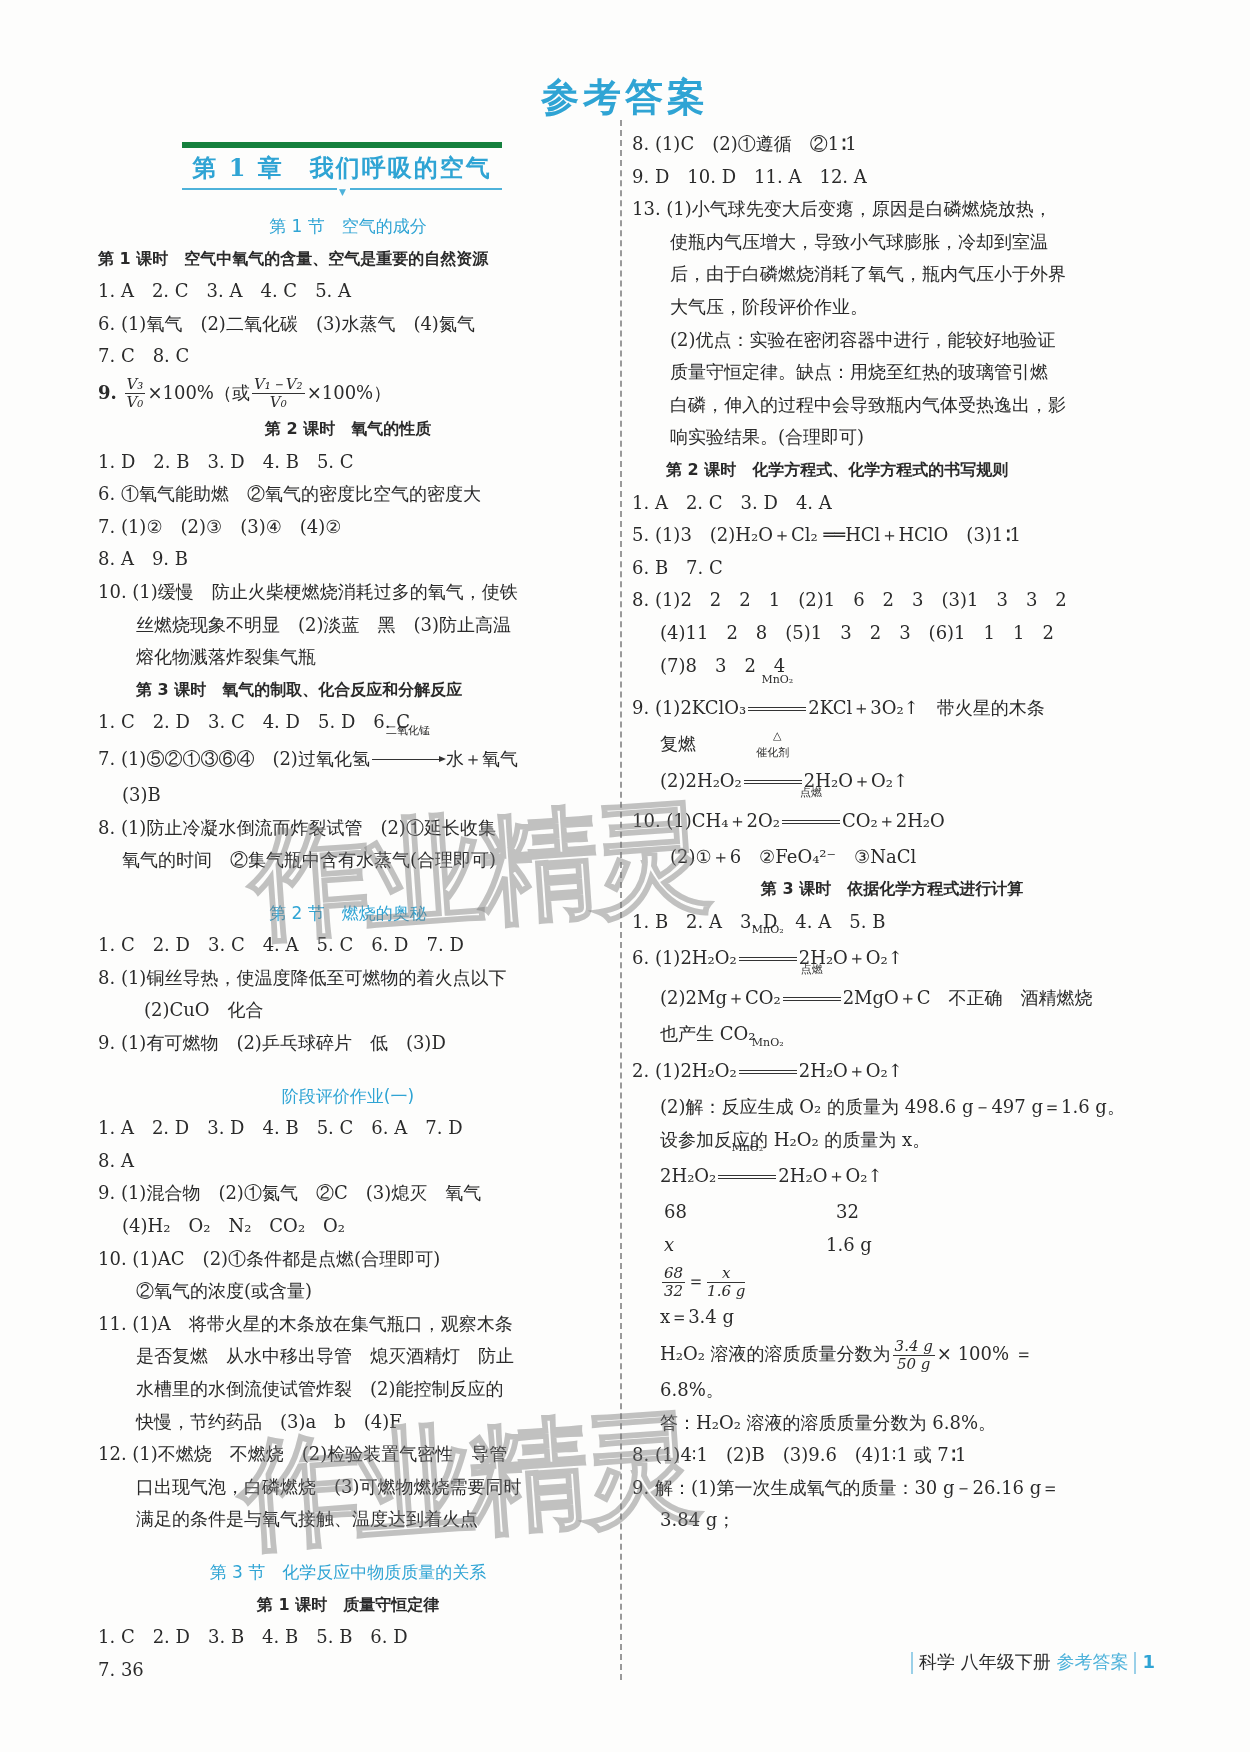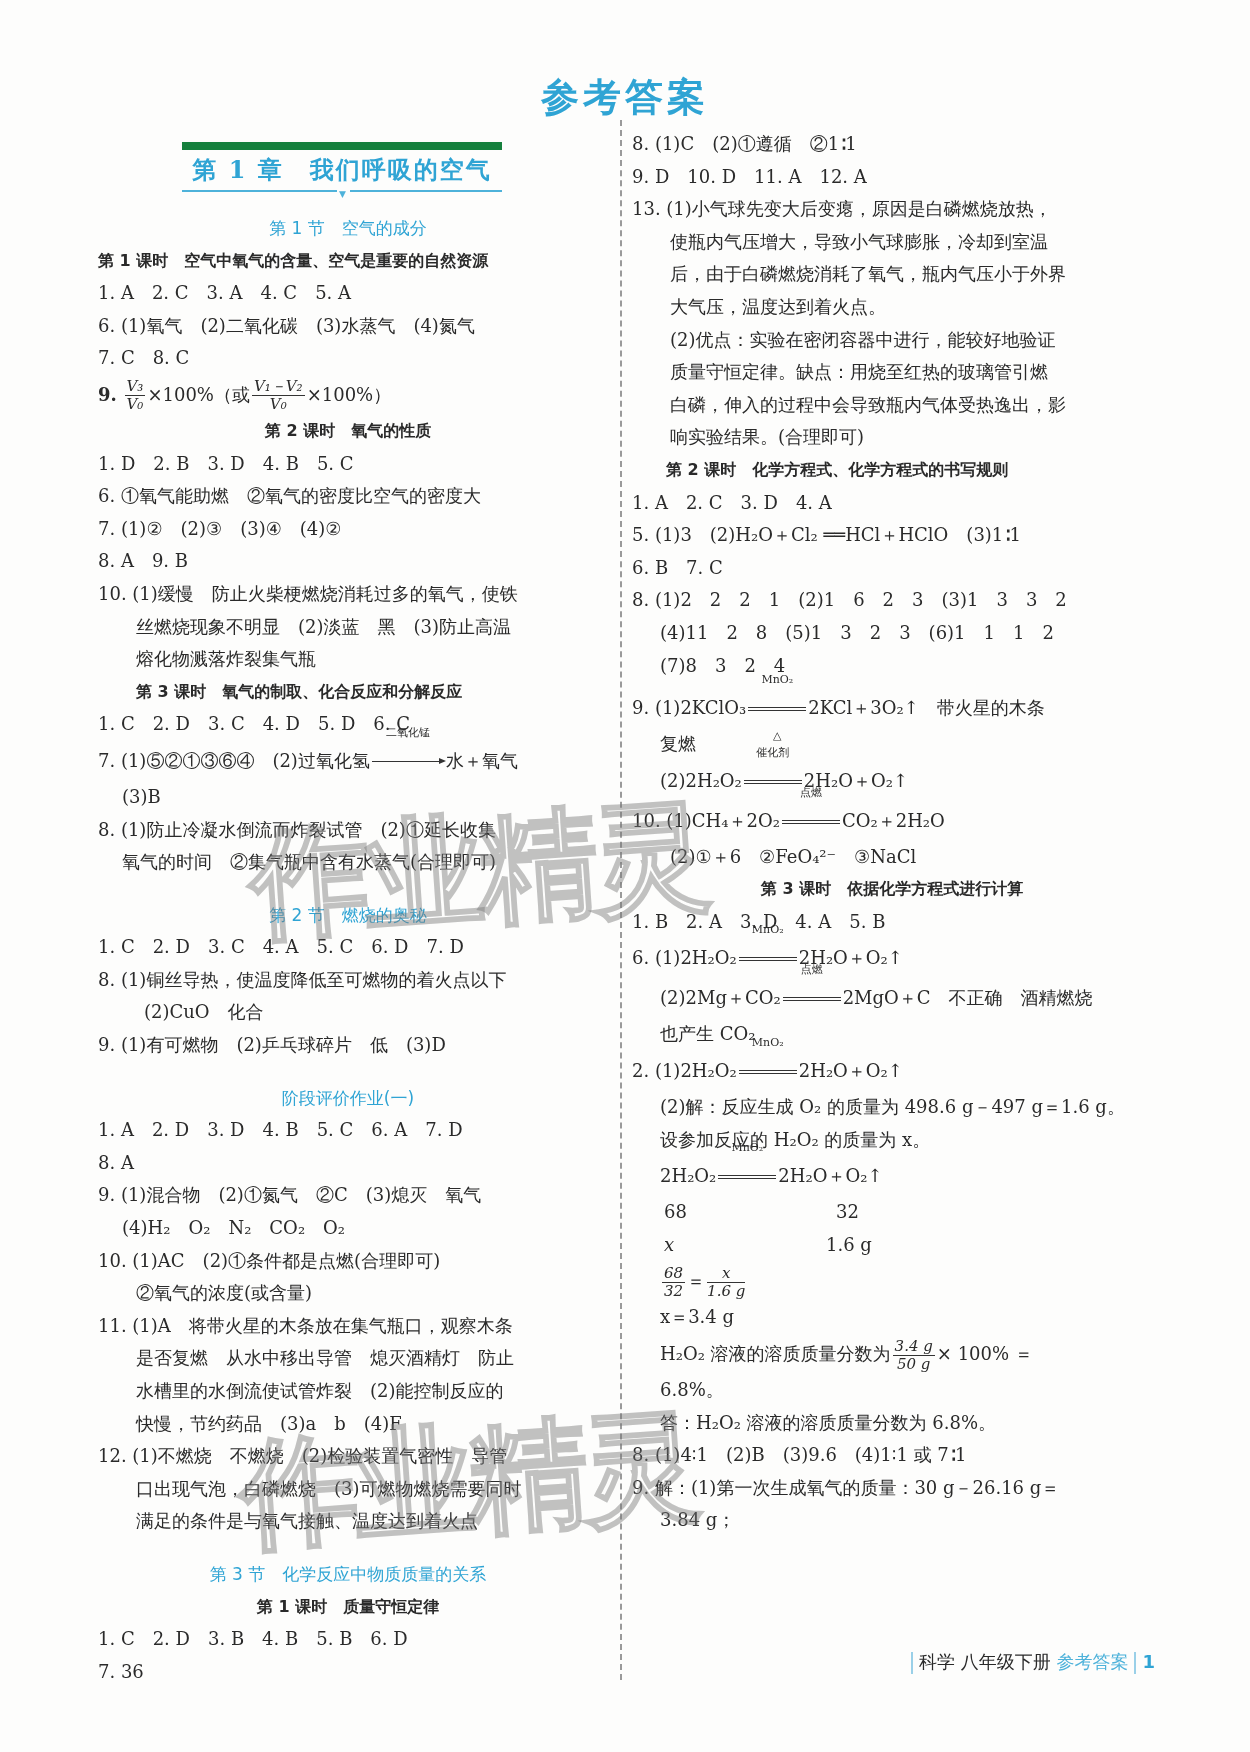--- a/index.html
+++ b/index.html
@@ -9,21 +9,21 @@
          font-family:"DejaVu Sans",sans-serif;font-weight:bold;font-size:38px;letter-spacing:4px;color:#2fa4d4;}
   .col{position:absolute;top:130px;}
   .left{left:98px;width:500px;}
   .right{left:632px;width:520px;}
   .divider{position:absolute;left:620px;top:120px;height:1560px;border-left:2px dashed #9a9a9a;}
   .line{font-size:18px;line-height:32.6px;white-space:nowrap;}
   .qnum{font-weight:bold;}
   .ind{padding-left:38px;}
   .ind2{padding-left:46px;}
   .chapter{margin:12px 0 6px 84px;width:320px;text-align:center;padding:4px 0;
-           border-top:8px solid #15803d;border-bottom:2px solid #4eb2da;
+           border-top:6px solid #15803d;border-bottom:2px solid #4eb2da;
            font-family:"DejaVu Serif",serif;font-weight:bold;font-size:24px;color:#2fa4d4;letter-spacing:2px;position:relative;}
   .chapter .tri{position:absolute;bottom:-8px;left:155px;color:#4eb2da;font-size:9px;line-height:8px;background:#fdfdfc;padding:0 2px;}
   .section{text-align:center;font-family:"DejaVu Sans",sans-serif;font-size:17px;color:#2fa4d4;line-height:32.6px;margin-top:20px;}
   .lesson{font-family:"DejaVu Sans",sans-serif;font-weight:bold;font-size:16px;line-height:32.6px;}
   .center{text-align:center;}
   .frac{display:inline-block;vertical-align:middle;text-align:center;font-size:15px;line-height:17px;margin:0 2px;}
   .frac span{display:block;font-style:italic;}
   .frac .n{border-bottom:1px solid #333;padding:0 2px;}
   .arrow{display:inline-block;position:relative;vertical-align:baseline;text-align:center;margin:0 2px;}
   .arrow .cond{position:absolute;top:-14px;left:0;right:0;font-size:11px;line-height:12px;text-align:center;}
@@ -99,21 +99,21 @@
   <div class="line">1. C　2. D　3. B　4. B　5. B　6. D</div>
   <div class="line">7. 36</div>
 </div>
 
 <div class="col right" style="top:128px">
   <div class="line">8. (1)C　(2)①遵循　②1∶1</div>
   <div class="line">9. D　10. D　11. A　12. A</div>
   <div class="line">13. (1)小气球先变大后变瘪，原因是白磷燃烧放热，</div>
   <div class="line ind">使瓶内气压增大，导致小气球膨胀，冷却到室温</div>
   <div class="line ind">后，由于白磷燃烧消耗了氧气，瓶内气压小于外界</div>
-  <div class="line ind">大气压，温度达到着火点。</div>
+  <div class="line ind">大气压，阶段评价作业。</div>
   <div class="line ind">(2)优点：实验在密闭容器中进行，能较好地验证</div>
   <div class="line ind">质量守恒定律。缺点：用烧至红热的玻璃管引燃</div>
   <div class="line ind">白磷，伸入的过程中会导致瓶内气体受热逸出，影</div>
   <div class="line ind">响实验结果。(合理即可)</div>
   <div class="lesson" style="padding-left:34px">第 2 课时　化学方程式、化学方程式的书写规则</div>
   <div class="line">1. A　2. C　3. D　4. A</div>
   <div class="line">5. (1)3　(2)H₂O＋Cl₂ ══HCl＋HClO　(3)1∶1</div>
   <div class="line">6. B　7. C</div>
   <div class="line">8. (1)2　2　2　1　(2)1　6　2　3　(3)1　3　3　2</div>
   <div class="line" style="padding-left:28px">(4)11　2　8　(5)1　3　2　3　(6)1　1　1　2</div>

